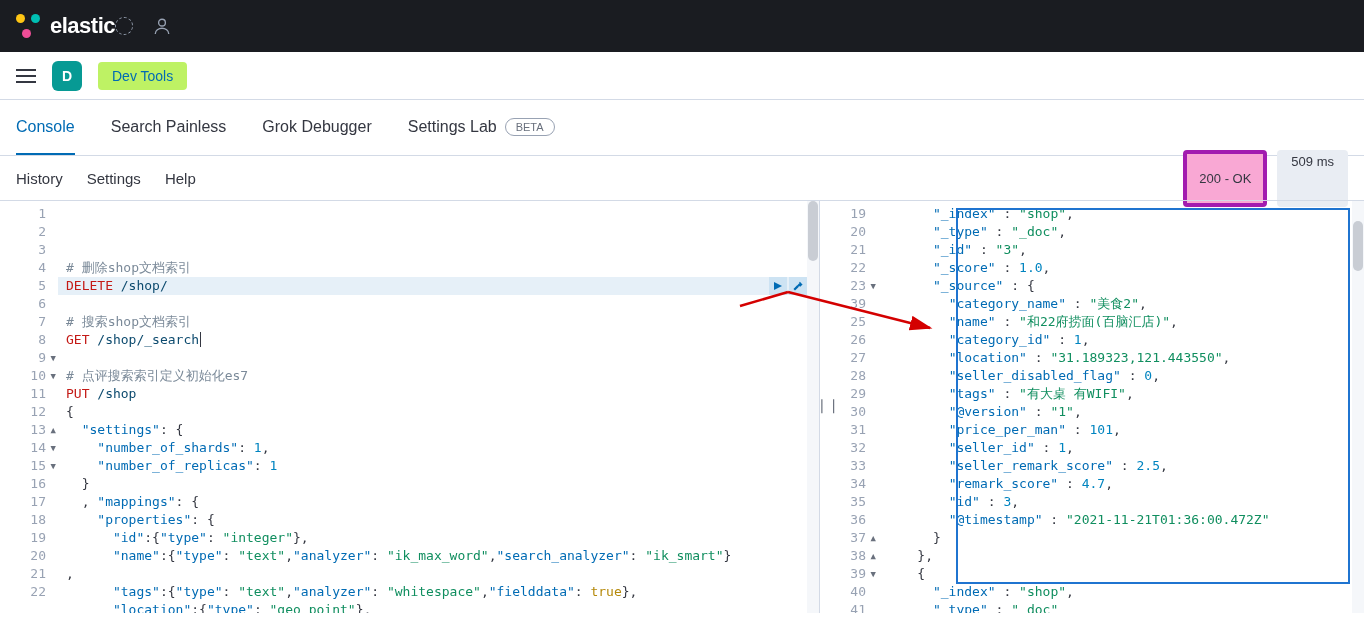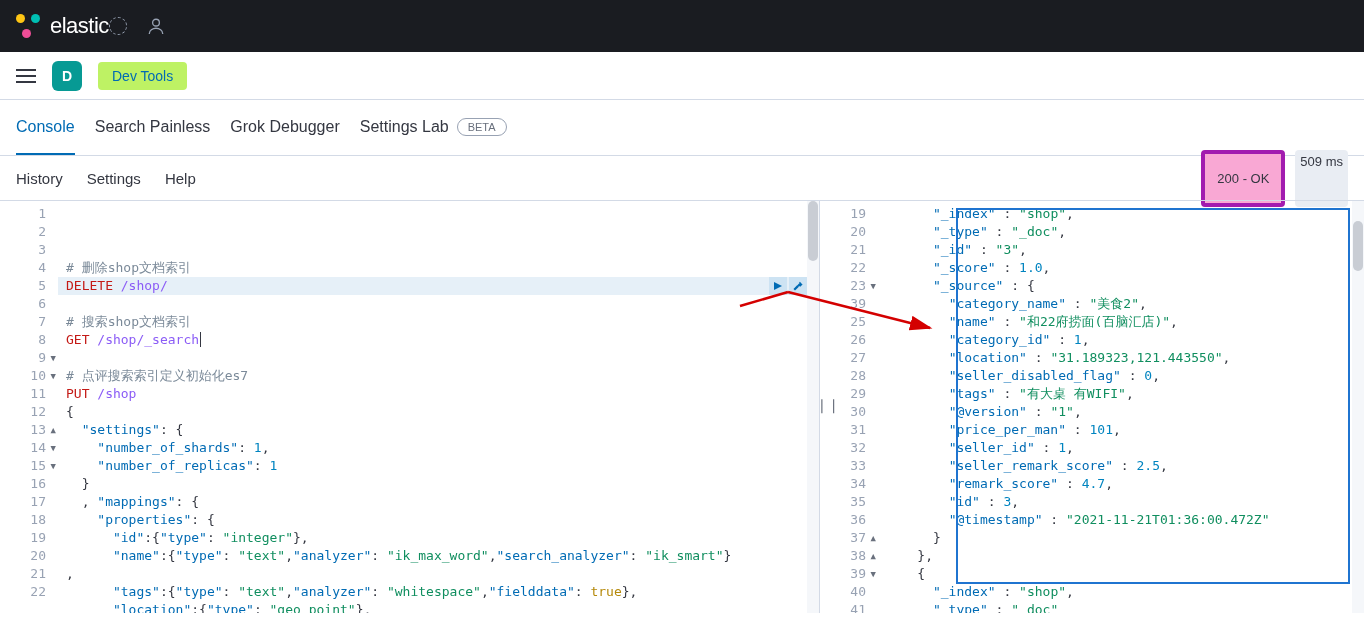--- a/index.html
+++ b/index.html
@@ -4,54 +4,54 @@
 <style>
 * { margin:0; padding:0; box-sizing:border-box; }
 body { font-family:-apple-system,BlinkMacSystemFont,"Segoe UI",Helvetica,Arial,sans-serif; font-size:14px; color:#343741; background:#fff; width:1364px; height:621px; overflow:hidden; position:relative; }
 .topbar { height:52px; background:#1a1c21; display:flex; align-items:center; padding:0 16px; }
 .logo-area { display:flex; align-items:center; gap:10px; }
 .logo-dots { position:relative; width:24px; height:24px; }
 .logo-dots span { position:absolute; border-radius:50%; }
 .logo-dots .d1 { width:9px; height:9px; background:#fec514; left:0; top:0; }
 .logo-dots .d2 { width:9px; height:9px; background:#00bfb3; right:0; top:0; }
 .logo-dots .d3 { width:9px; height:9px; background:#f04e98; left:6px; bottom:0; }
-.logo-text { color:#fff; font-size:22px; font-weight:400; letter-spacing:-0.5px;text-align:right; }
+.logo-text { color:#fff; font-size:22px; font-weight:700; letter-spacing:-0.5px;text-align:right; }
 .search-wrap { flex:1; display:flex; justify-content:center; }
 .search-box { width:440px; height:34px; background:#25272c; border:1px solid #3b3e45; border-radius:6px; display:flex; align-items:center; padding:0 12px; gap:10px; }
 .search-icon { color:#98a2b3; }
 .search-input { flex:1; background:none; border:none; color:#98a2b3; font-size:14px; outline:none; }
 .top-right { display:flex; align-items:center; gap:20px; color:#98a2b3; }
 .top-icon { width:18px; height:18px; border:1.5px dashed #98a2b3; border-radius:50%; }
 .toolbar { height:48px; display:flex; align-items:center; padding:0 16px; border-bottom:1px solid #d3dae6; gap:16px; }
 .hamburger { width:20px; display:flex; flex-direction:column; gap:4px; cursor:pointer; }
 .hamburger span { height:2px; background:#343741; }
 .space-badge { width:30px; height:30px; background:#079a94; border-radius:6px; display:flex; align-items:center; justify-content:center; color:#fff; font-weight:600; }
 .breadcrumb-link { background:#bef264; color:#006bb4; padding:6px 14px; border-radius:4px; font-size:14px; cursor:pointer; }
-.tabs { display:flex; align-items:center; padding:0 16px; border-bottom:1px solid #d3dae6; height:56px; gap:20px; }
+.tabs { display:flex; align-items:center; padding:0 16px; border-bottom:1px solid #d3dae6; height:56px; gap:36px; }
 .tab { font-size:16px; color:#343741; cursor:pointer; height:100%; display:flex; align-items:center; border-bottom:2px solid transparent; }
 .tab.active { color:#006bb4; border-bottom-color:#006bb4; }
 .beta { font-size:11px; border:1px solid #98a2b3; border-radius:12px; padding:2px 10px; margin-left:8px; color:#69707d; }
 .subbar { display:flex; align-items:center; justify-content:space-between; padding:8px 16px; height:44px; }
 .sub-left { display:flex; gap:24px; }
 .sub-left span { color:#343741; cursor:pointer; font-size:15px; }
 .sub-right { display:flex; gap:10px; }
 .status-ok { background:#f9a8d4; border:4px solid #a21caf; padding:17px 12px; border-radius:4px; font-size:13px; }
-.status-time { background:#e9edf3; padding:4px 5px; border-radius:4px; font-size:13px; color:#343741; }
+.status-time { background:#e9edf3; padding:4px 14px; border-radius:4px; font-size:13px; color:#343741; }
 .panes { display:flex; height:413px; border-top:1px solid #d3dae6; position:relative; }
 .pane-left { width:820px; position:relative; display:flex; overflow:hidden; border-right:1px solid #d3dae6; }
 .pane-right { flex:1; display:flex; overflow:hidden; }
 .gutter { width:58px; background:#fff; font-family:Menlo,Monaco,Consolas,monospace; font-size:13px; color:#98a2b3; text-align:right; padding:4px 4px 4px 0; line-height:18px; user-select:none; }
 .gutter .ln { padding-right:8px; position:relative; }
 .fold { position:absolute; right:-2px; font-size:9px; color:#69707d; }
 .code { flex:1; font-family:Menlo,Monaco,Consolas,monospace; font-size:13px; line-height:18px; padding:4px 0 4px 8px; white-space:pre; overflow:hidden; position:relative; }
 .hl-line { position:absolute; left:0; right:0; height:18px; background:#e6f0f8; z-index:0; }
 .code-content { position:relative; z-index:1; }
 .tk-comment { color:#7b8a99; }
 .tk-method { color:#c41a16;margin-top:15px; }
-.tk-path { color:#8b5cf6; }
+.tk-path { color:#0c4a6e; }
 .tk-key { color:#006bb4; }
 .tk-str { color:#108e5f; }
 .tk-num { color:#0084c0; }
 .tk-bool { color:#b5890a; }
 .run-buttons { position:absolute; right:12px; top:76px; display:flex; gap:2px; z-index:2; }
 .run-btn { width:18px; height:18px; background:#cde3f3; display:flex; align-items:center; justify-content:center; color:#006bb4; cursor:pointer; }
 .splitter { position:absolute; left:816px; top:196px; color:#69707d; font-size:14px; z-index:3; }
 .scrollbar-v { position:absolute; right:0; top:0; width:12px; height:100%; background:#f5f7fa; }
 .scroll-thumb { position:absolute; right:1px; width:10px; background:#c9cdd4; border-radius:5px; }
 .highlight-box { position:absolute; border:2px solid #1f74d0; z-index:4; pointer-events:none; }

